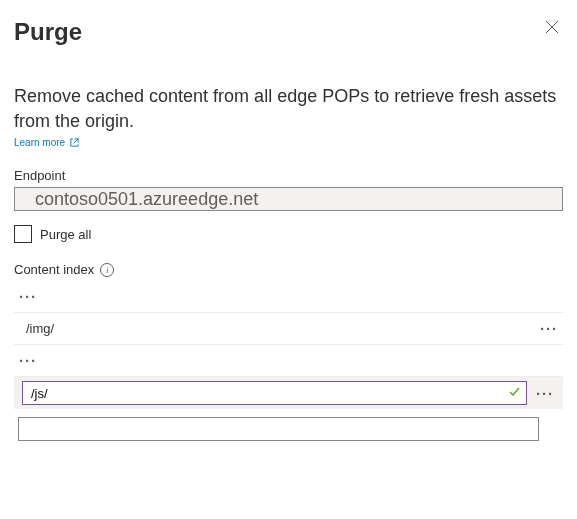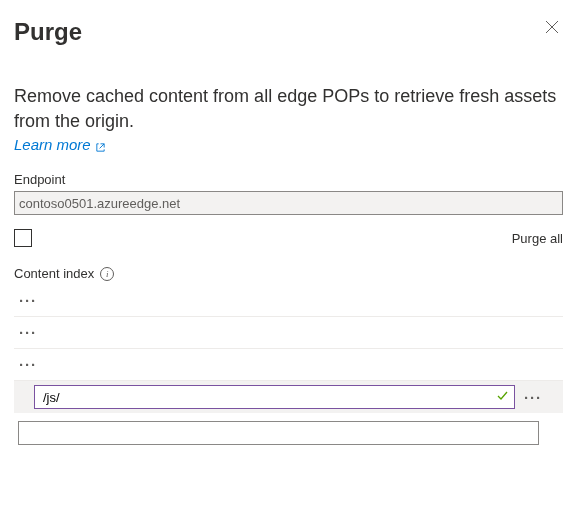--- a/index.html
+++ b/index.html
@@ -30,27 +30,26 @@
       line-height: 1;
     }
     .description {
       font-size: 18px;
       color: #323130;
       line-height: 1.4;
     }
     .learn-more {
       color: #0078d4;
       text-decoration: none;
-      font-size: 15px;
+      font-size: 10px;
       display: inline-flex;
       align-items: center;
       gap: 4px;
       margin-top: 2px;
       cursor: pointer;
-      font-style: italic;
     }
     .ext-icon {
       display: inline-block;
       width: 11px;
       height: 11px;
     }
     .section-label {
       font-size: 13px;
       color: #323130;
       margin-top: 19px;
@@ -58,30 +57,29 @@
       display: flex;
       align-items: center;
       gap: 6px;
     }
     .endpoint-field {
       width: 100%;
       height: 24px;
       border: 1px solid #8a8886;
       background: #f3f2f1;
       color: #605e5c;
-      padding: 2px 4px;
-      font-size: 13px;
+      padding: 2px 20px;
+      font-size: 18px;
       font-family: inherit;
     }
     .checkbox-row {
       display: flex;
       align-items: center;
       gap: 8px;
       margin-top: 14px;
-      justify-content: space-between;
     }
     .checkbox {
       width: 18px;
       height: 18px;
       border: 1px solid #323130;
       background: #fff;
       cursor: pointer;
     }
     .checkbox-label {
       font-size: 13px;
@@ -122,21 +120,21 @@
       font-size: 15px;
       cursor: pointer;
       letter-spacing: 1px;
       font-weight: bold;
     }
     .path-row-active {
       display: flex;
       align-items: center;
       height: 32px;
       background: #f3f2f1;
-      padding: 2px 16px;
+      padding: 2px 4px;
     }
     .path-input-wrap {
       flex: 1;
       position: relative;
       margin: 0 4px 0 4px;
     }
     .path-input {
       width: 100%;
       height: 24px;
       border: 1px solid #7a52a0;
@@ -227,20 +225,21 @@
 <div class="section-label">
   <span>Content index</span>
   <span class="info-icon">i</span>
 </div>
 
 <div class="path-list">
   <div class="path-row">
     <div class="more-btn">···</div>
   </div>
   <div class="path-row">
+    <div class="path-text">/img/</div>
     <div class="more-btn">···</div>
   </div>
   <div class="path-row">
     <div class="more-btn">···</div>
   </div>
   <div class="path-row-active">
     <div class="path-input-wrap">
       <input class="path-input" type="text" value="/js/" style="">
       <span class="check-icon">
         <svg width="13" height="13" viewBox="0 0 13 13">

